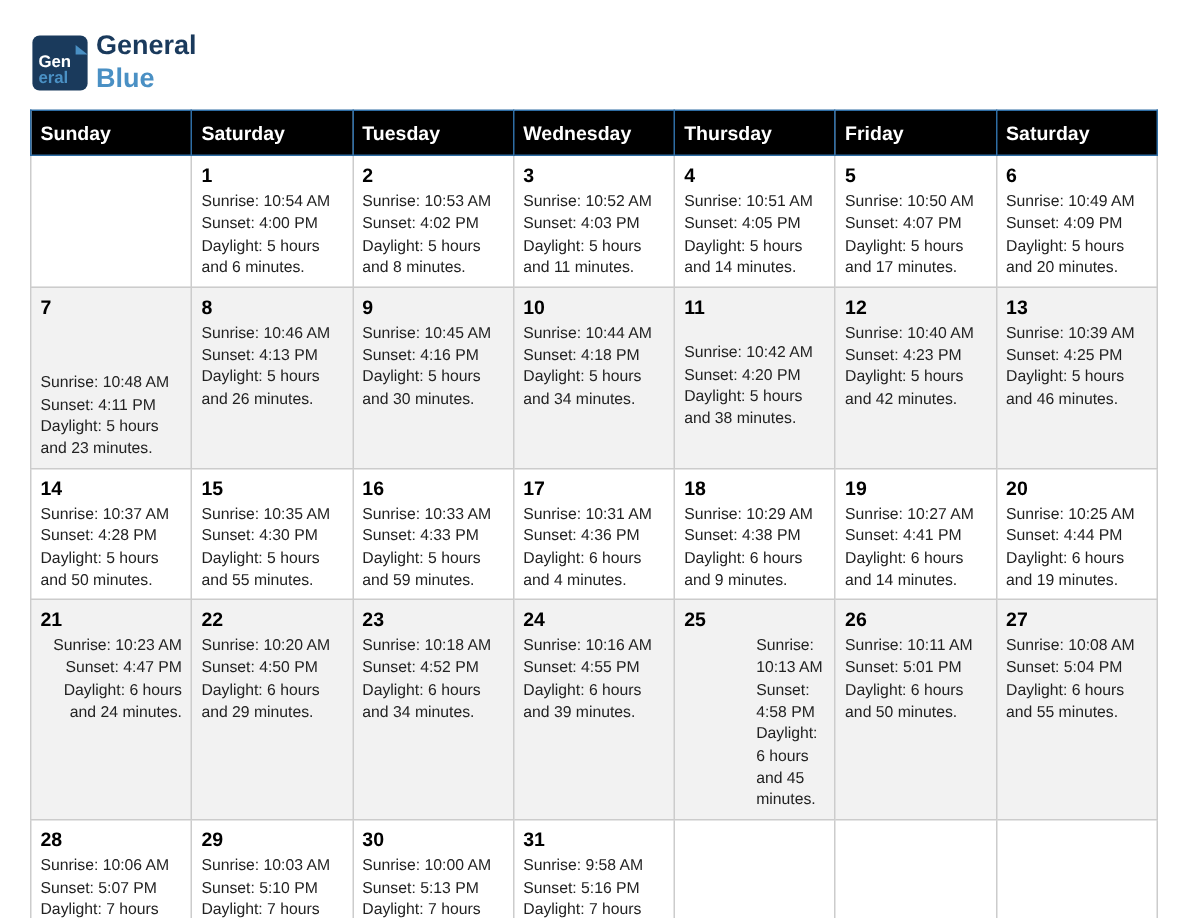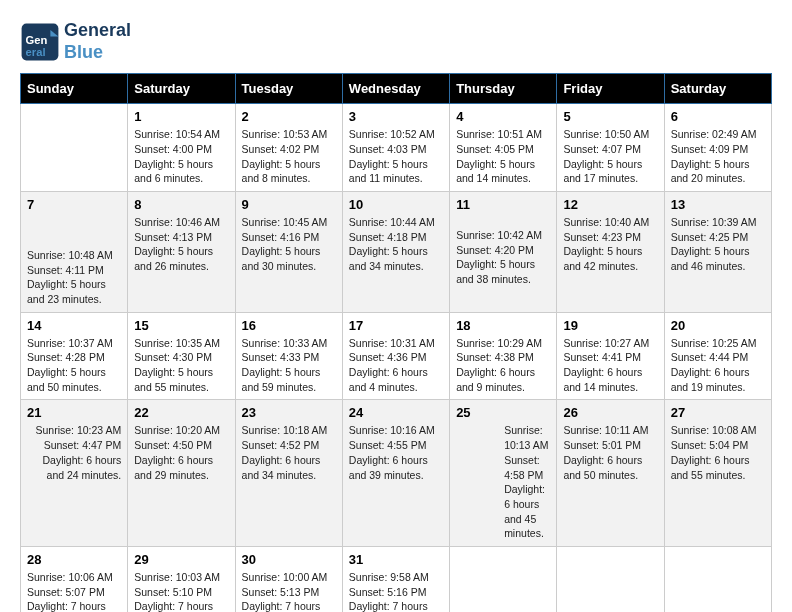--- a/index.html
+++ b/index.html
@@ -141,21 +141,21 @@
         </td>
         <td>
           <div class="day-num">5</div>
           <div class="day-detail" style="white-space: pre-line;">Sunrise: 10:50 AM
 Sunset: 4:07 PM
 Daylight: 5 hours
 and 17 minutes.</div>
         </td>
         <td>
           <div class="day-num">6</div>
-          <div class="day-detail" style="white-space: pre-line;">Sunrise: 02:49 AM
+          <div class="day-detail" style="white-space: pre-line;">Sunrise: 10:49 AM
 Sunset: 4:09 PM
 Daylight: 5 hours
 and 20 minutes.</div>
         </td>
       </tr>
       <tr>
         <td>
           <div class="day-num">7</div>
           <div class="day-detail" style="white-space: pre-line; margin-top: 36px;">Sunrise: 10:48 AM
 Sunset: 4:11 PM

